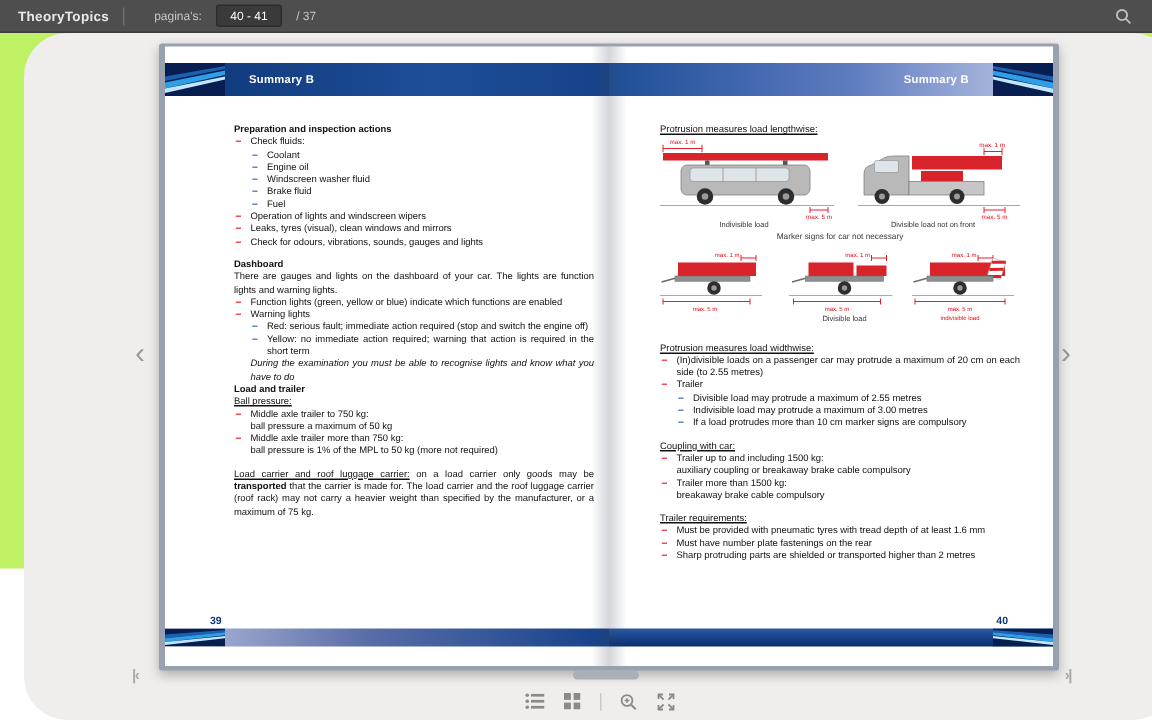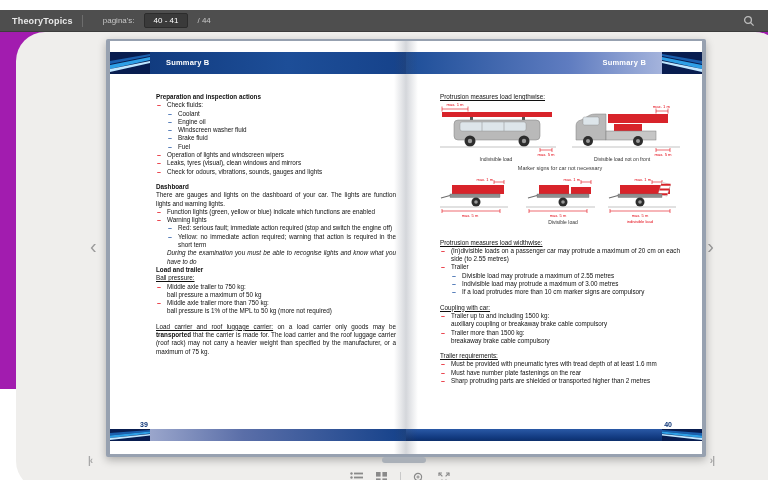--- a/index.html
+++ b/index.html
@@ -1,17 +1,17 @@
 <!DOCTYPE html>
 <html><head>
 <meta charset="utf-8">
 <style>
   * { margin:0; padding:0; box-sizing:border-box; }
   html,body { width:768px; height:480px; overflow:hidden; font-family:"Liberation Sans",sans-serif; }
-  .app { position:relative; width:768px; height:379px; background:#a21caf;margin-top:10px; }
+  .app { position:relative; width:768px; height:379px; background:#bef264; }
 
   
   .topbar { position:absolute; top:0; left:0; width:768px; height:22px; background:#4e4e4e;
             border-bottom:1px solid #3c3c3c; display:flex; align-items:center; padding:0 12px; gap:9px; }
   .brand { font-size:9px; font-weight:bold; color:#e8e8e8; letter-spacing:.2px; }
   .tb-divider { width:1px; height:12px; background:#6d6d6d; }
   .tb-label { font-size:8px; color:#c7c7c7;padding-left:11px; }
   .range-box { background:#3a3a3a; border:1px solid #2c2c2c; color:#fff; font-size:8px; font-weight:normal;
                padding:2px 9px; border-radius:2px; cursor:text; }
   .tb-total { font-size:8px; color:#c7c7c7; }
@@ -81,21 +81,21 @@
 </head>
 <body>
 
 <div class="app">
 
   <header class="topbar">
     <span class="brand">TheoryTopics</span>
     <span class="tb-divider"></span>
     <span class="tb-label">pagina's:</span>
     <span class="range-box">40 - 41</span>
-    <span class="tb-total">/ 44</span>
+    <span class="tb-total">/ 37</span>
     <span class="tb-spacer"></span>
     <span class="search-btn">
       <svg width="12" height="12" viewBox="0 0 12 12">
           <circle cx="5" cy="5" r="3.4" fill="none" stroke="#bdbdbd" stroke-width="1.3"></circle>
           <line x1="7.6" y1="7.6" x2="10.6" y2="10.6" stroke="#bdbdbd" stroke-width="1.3"></line>
         </svg>
     </span>
   </header>
 
   <div class="stage">

